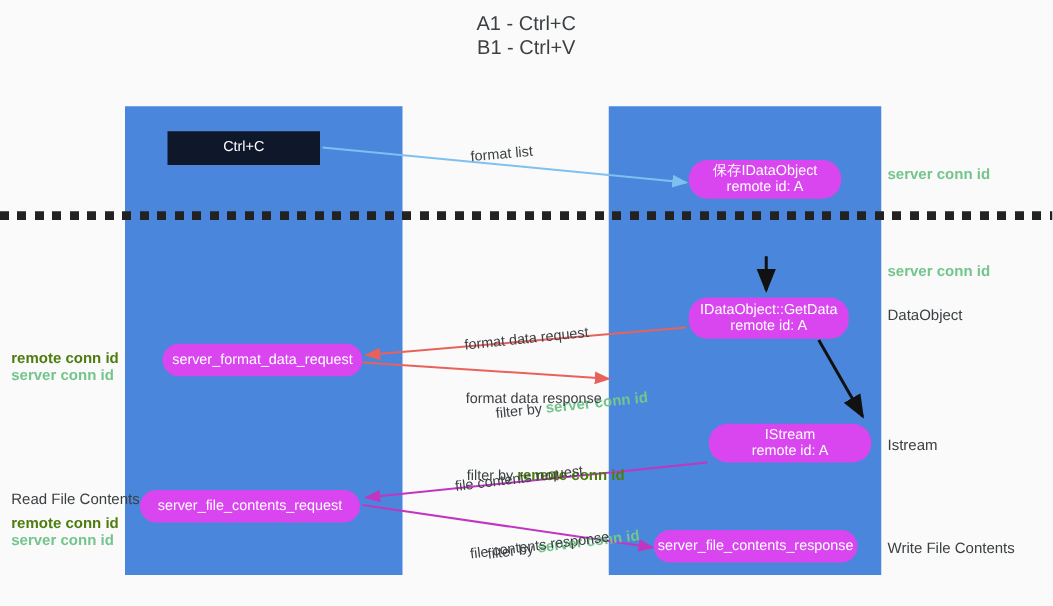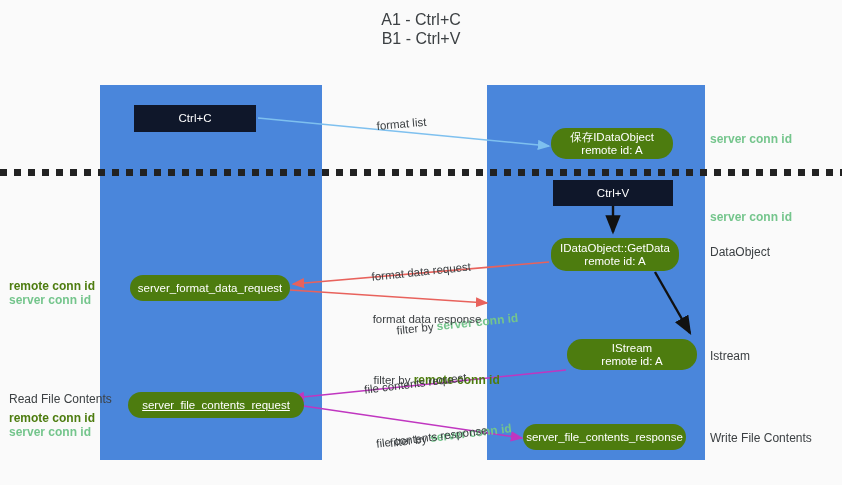--- a/index.html
+++ b/index.html
@@ -30,21 +30,21 @@
   .lane{position:absolute;background:#4a86db;}
 
   
   .box{
     position:absolute;box-sizing:border-box;
     display:flex;align-items:center;justify-content:center;
     text-align:center;color:#ffffff;font-size:11.5px;line-height:13px;
     white-space:pre;padding:2px 4px;
   }
   .box.green{background:#0f172a;}
-  .box.orange{background:#4d7c0f;border-radius:15px;}
+  .box.orange{background:#d946ef;border-radius:15px;}
 
   
   .sidelabel{
     position:absolute;font-size:12px;line-height:14px;color:#3c4043;
     white-space:pre;
   }
   .greenlab{color:#74c58c;font-weight:bold;font-size:12px;}
   .pinklab{color:#4d7c0f;font-weight:bold;font-size:12px;}
 
   .connlabel{
@@ -119,32 +119,31 @@
     <line x1="290" y1="404" x2="522" y2="438" stroke="#c036c0" stroke-width="1.6" marker-end="url(#ah-mag)"></line>
   </svg>
 
   <div class="dashline"></div>
 
   <div class="box green" style="left:134px;top:105px;width:122px;height:27px;">Ctrl+C</div>
 
   <div class="box orange" style="left:551px;top:128px;width:122px;height:31px;">保存IDataObject
 remote id: A</div>
 
-  <div class="box green" style="left:553px;top:180px;width:120px;height:26px;">Ctrl+V</div>
 
   <div class="box orange" style="left:551px;top:238px;width:128px;height:33px;">IDataObject::GetData
 remote id: A</div>
 
   <div class="box orange" style="left:130px;top:275px;width:160px;height:26px;">server_format_data_request</div>
 
 
   <div class="box orange" style="left:567px;top:339px;width:130px;height:31px;">IStream
 remote id: A</div>
 
-  <div class="box orange" style="left:128px;top:392px;width:176px;height:26px;text-decoration:underline;">server_file_contents_request</div>
+  <div class="box orange" style="left:112px;top:392px;width:176px;height:26px;">server_file_contents_request</div>
 
   <div class="box orange" style="left:523px;top:424px;width:163px;height:26px;">server_file_contents_response</div>
 
   <div class="connlabel greenlab" style="left:710px;top:132px;">server conn id</div>
 
   <div class="connlabel greenlab" style="left:710px;top:210px;">server conn id</div>
 
   <div class="sidelabel" style="left:710px;top:245px;">DataObject</div>
 
   <div class="sidelabel" style="left:710px;top:349px;">Istream</div>

